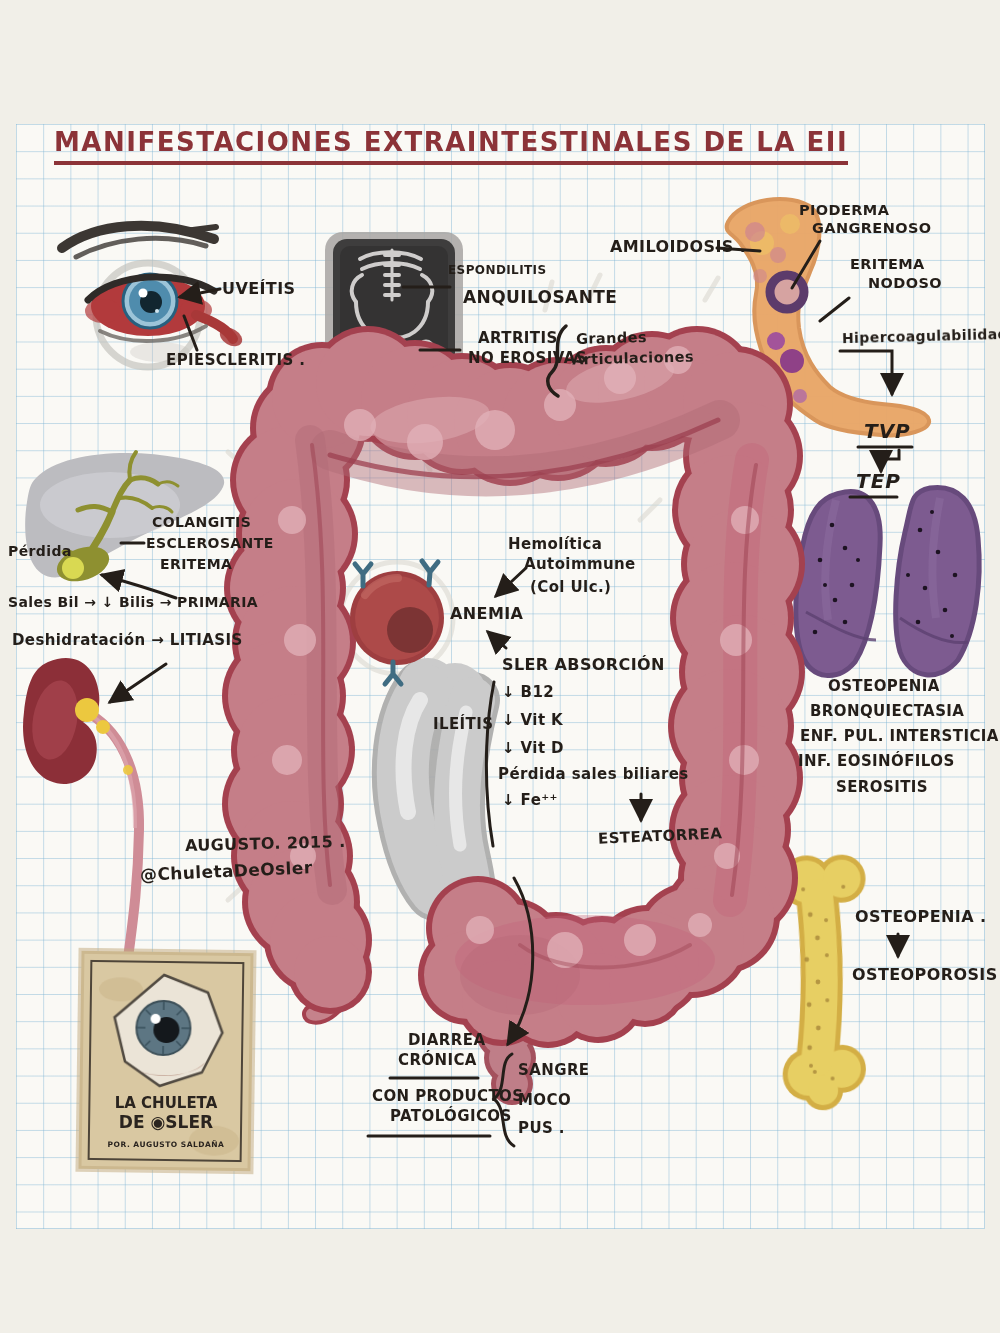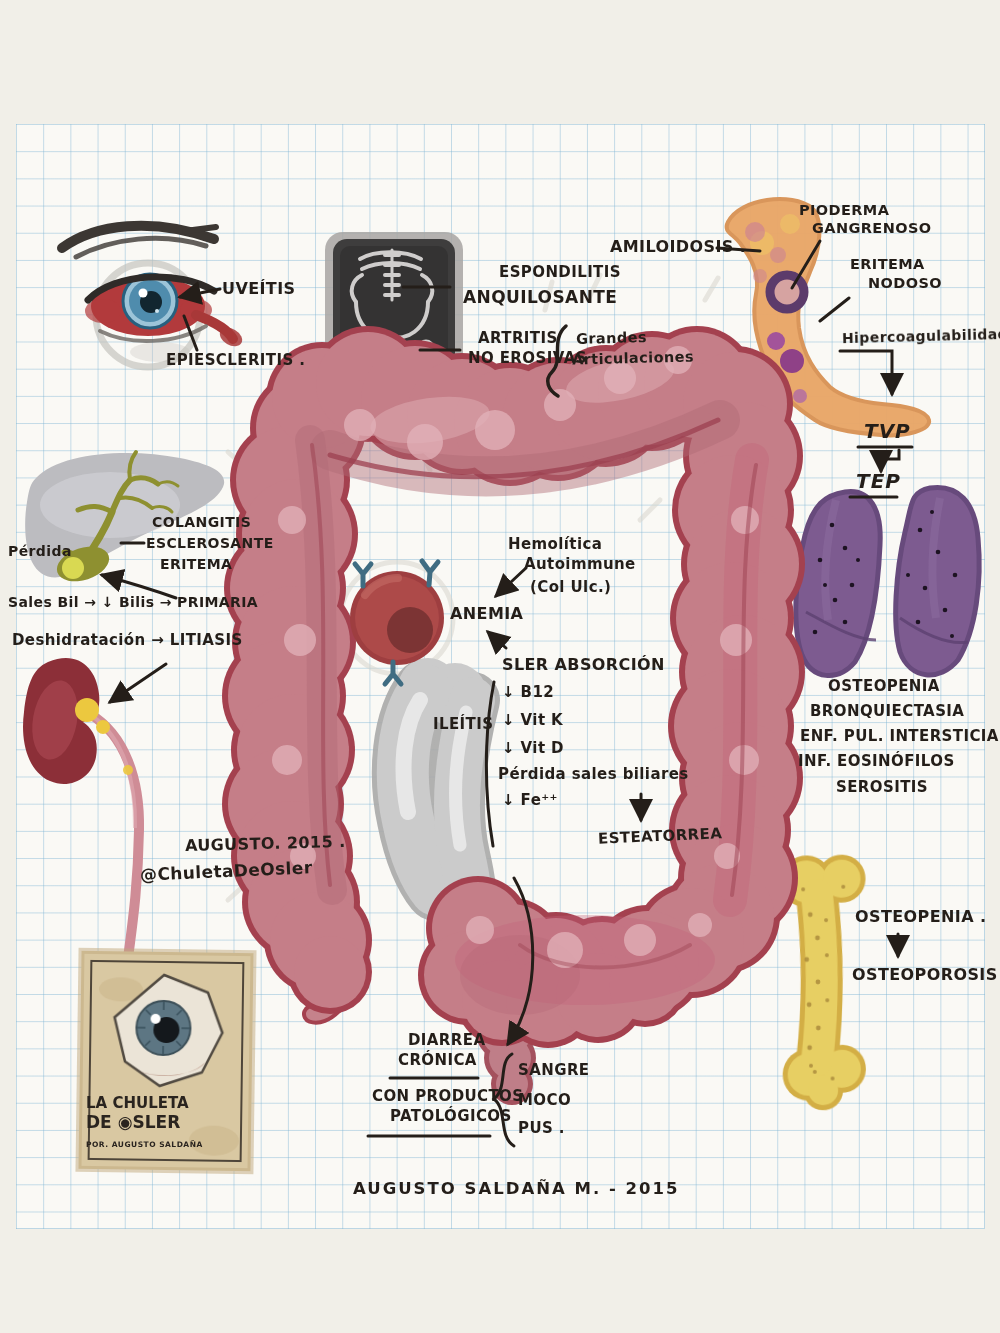--- a/index.html
+++ b/index.html
@@ -12,21 +12,21 @@
         border-right:1px solid rgba(125,180,212,.5);border-bottom:1px solid rgba(125,180,212,.5);}
   svg.art{position:absolute;left:0;top:0;}
   .lbl{position:absolute;color:#241e19;font-weight:700;font-size:15px;line-height:1.15;
        letter-spacing:.4px;white-space:nowrap;z-index:5;}
   .ttl{position:absolute;left:54px;top:127px;color:#8c3338;font-weight:700;font-size:26px;
        letter-spacing:1.5px;border-bottom:4px solid #8c3338;padding-bottom:4px;z-index:5;}
   .big{font-size:20px;letter-spacing:1px;font-style:italic;}
   .sm{font-size:14px;}
   .r1{transform:rotate(-1.5deg);}
   .r2{transform:rotate(-2.5deg);}
-  .logo-txt{position:absolute;color:#2a241f;font-weight:700;width:160px;z-index:6;}
+  .logo-txt{position:absolute;color:#2a241f;font-weight:700;text-align:center;width:160px;z-index:6;}
 </style>
 </head>
 <body>
 
 <div class="canvas">
   <div class="grid"></div>
 
   <svg class="art" width="1000" height="1333" viewBox="0 0 1000 1333">
     <defs>
       <marker id="ah" markerWidth="9" markerHeight="9" refX="7" refY="4" orient="auto">
@@ -418,25 +418,26 @@
       <path d="M494 682 C484 732 484 794 493 846"></path>
       <path d="M641 794 L641 820" marker-end="url(#ah)"></path>
       <path d="M898 934 L898 956" marker-end="url(#ah)"></path>
       <path d="M514 878 C538 920 542 992 508 1044" marker-end="url(#ah)"></path>
       <path d="M512 1054 C498 1062 508 1088 494 1099 C508 1110 498 1136 514 1146"></path>
       <path d="M390 1078 H478"></path>
       <path d="M368 1136 H490"></path>
     </g>
   </svg>
 
+  <div class="ttl">MANIFESTACIONES EXTRAINTESTINALES DE LA EII</div>
 
   <div class="lbl" style="left:222px;top:280px;font-size:16px">UVEÍTIS</div>
   <div class="lbl" style="left:166px;top:352px">EPIESCLERITIS .</div>
 
-  <div class="lbl" style="left:499px;top:264px;font-size:15px">ESPONDILITIS</div>
+  <div class="lbl" style="left:448px;top:264px;font-size:12px">ESPONDILITIS</div>
   <div class="lbl" style="left:463px;top:288px;font-size:17px">ANQUILOSANTE</div>
   <div class="lbl" style="left:478px;top:330px">ARTRITIS</div>
   <div class="lbl" style="left:468px;top:350px">NO EROSIVAS</div>
   <div class="lbl r1" style="left:576px;top:330px;font-size:14.5px">Grandes</div>
   <div class="lbl r1" style="left:572px;top:350px;font-size:14.5px">Articulaciones</div>
 
   <div class="lbl" style="left:610px;top:238px;font-size:16px">AMILOIDOSIS .</div>
 
   <div class="lbl" style="left:799px;top:202px;font-size:14.5px">PIODERMA</div>
   <div class="lbl" style="left:812px;top:220px;font-size:14.5px">GANGRENOSO</div>
@@ -479,18 +480,17 @@
   <div class="lbl" style="left:408px;top:1032px">DIARREA</div>
   <div class="lbl" style="left:398px;top:1052px">CRÓNICA</div>
   <div class="lbl" style="left:372px;top:1088px">CON PRODUCTOS</div>
   <div class="lbl" style="left:390px;top:1108px">PATOLÓGICOS</div>
   <div class="lbl" style="left:518px;top:1062px">SANGRE</div>
   <div class="lbl" style="left:518px;top:1092px">MOCO</div>
   <div class="lbl" style="left:518px;top:1120px">PUS .</div>
 
   <div class="lbl r1" style="left:185px;top:835px;font-size:16px">AUGUSTO. 2015 .</div>
   <div class="lbl r2" style="left:140px;top:862px;font-size:17px">@ChuletaDeOsler</div>
-  <div class="lbl" style="left:353px;top:1180px;font-size:16.5px;letter-spacing:2px">AUGUSTO SALDAÑA M. - 2015</div>
 
   <div class="logo-txt" style="left:86px;top:1094px;font-size:15px">LA CHULETA</div>
   <div class="logo-txt" style="left:86px;top:1112px;font-size:17px">DE ◉SLER</div>
   <div class="logo-txt" style="left:86px;top:1140px;font-size:7.5px;letter-spacing:.5px">POR. AUGUSTO SALDAÑA</div>
 </div>
 
 </body></html>

